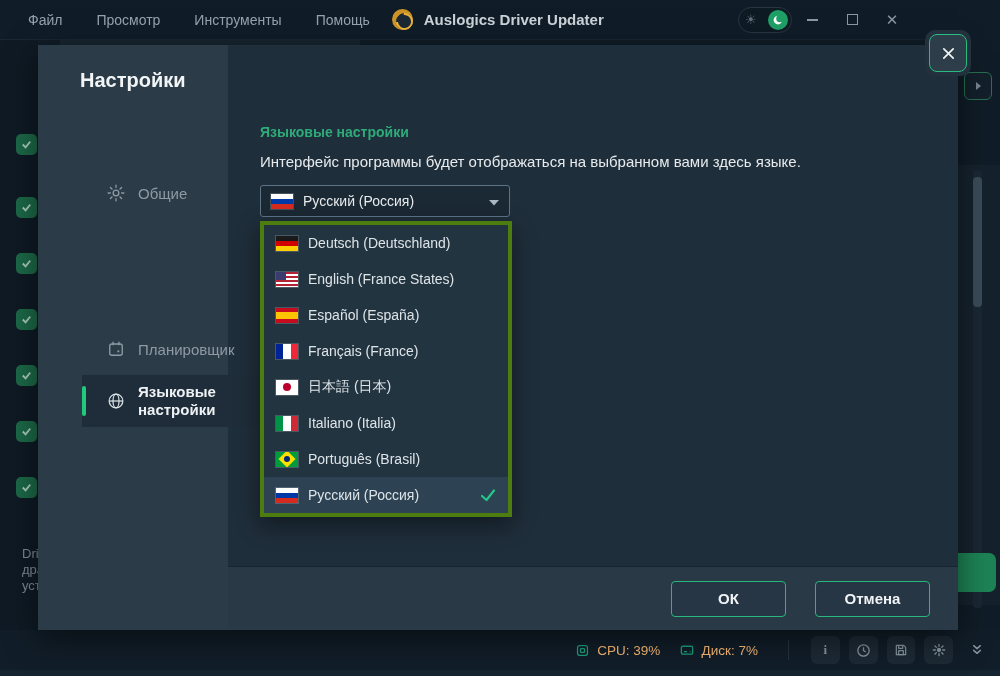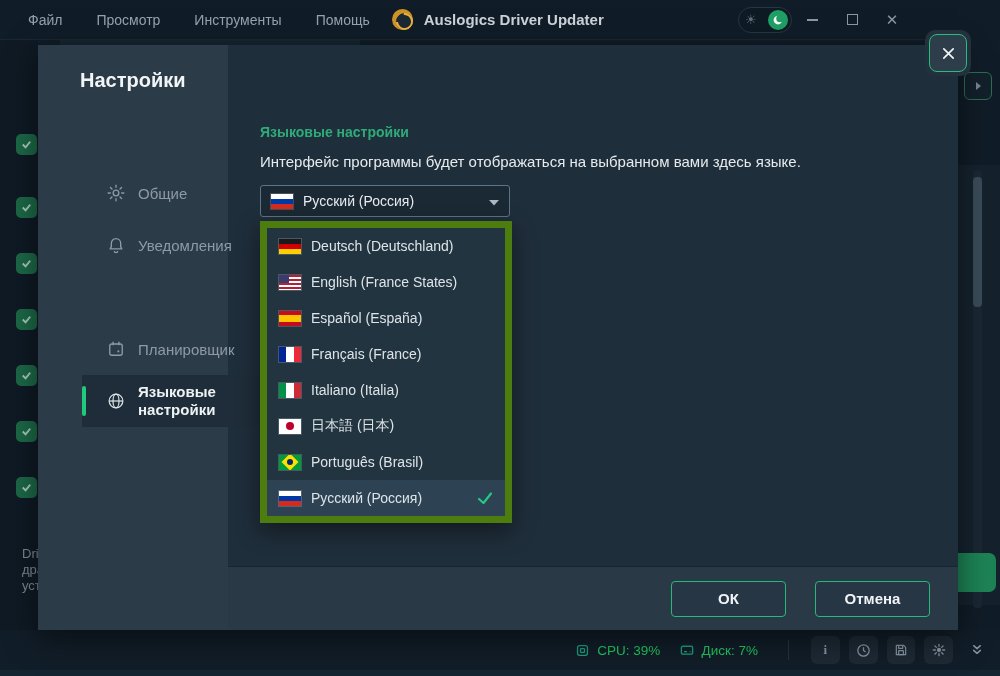--- a/index.html
+++ b/index.html
@@ -59,21 +59,21 @@
 
   .dlg-title { position:absolute; left:222px; top:79px; color:#2fab79; font-size:14px; font-weight:bold; }
   .dlg-desc { position:absolute; left:222px; top:108px; color:#e7ebed; font-size:15px; }
   .dlg-lang-label { position:absolute; left:222px; top:151px; color:#c3ccd2; font-size:13px; }
 
   .select-btn { position:absolute; left:222px; top:140px; width:250px; height:32px; background:#1b2934;
                 border:1px solid #5d7486; border-radius:3px; display:flex; align-items:center; padding:0 10px;
                 color:#e7ebed; font-size:14px; }
   .select-btn .caret { margin-left:auto; color:#a9b8c4; }
 
-  .dropdown { position:absolute; left:222px; top:176px; width:252px; background:#233441; border:7px solid #4d7c0f;
+  .dropdown { position:absolute; left:222px; top:176px; width:252px; background:#233441; border:4px solid #4d7c0f;
               box-shadow:0 8px 22px rgba(0,0,0,.45); z-index:12; }
   .dd-item { height:36px; display:flex; align-items:center; padding:0 12px; color:#dde4e8; font-size:14px; cursor:default; }
   .dd-item.selected { background:#2d4354; }
   .dd-check { margin-left:auto; display:flex; }
 
   .flag { width:22px; height:15px; margin-right:10px; flex:0 0 auto; position:relative; overflow:hidden;
           box-shadow:0 0 0 1px rgba(255,255,255,.18); }
   .flag[data-flag="de"] { background:linear-gradient(#1a1a1a 33%, #d00000 33%, #d00000 66%, #ffce00 66%); }
   .flag[data-flag="us"] { background:repeating-linear-gradient(#b22234 0 2px, #ffffff 2px 4px); }
   .flag[data-flag="us"]::after { content:""; position:absolute; left:0; top:0; width:10px; height:8px; background:#3c3b6e; }
@@ -95,21 +95,21 @@
   .dlg-btn + .dlg-btn { margin-left:29px; }
 
   .dlg-close { position:absolute; left:925px; top:30px; width:46px; height:46px; border-radius:10px;
                background:#22313d; z-index:15; display:flex; align-items:center; justify-content:center; }
   .dlg-close-inner { width:38px; height:38px; border-radius:8px; background:#2d3d4a; border:1.5px solid #28bd7f;
                display:flex; align-items:center; justify-content:center; color:#f2f5f6; }
 
   
   .statusbar { position:absolute; left:0; top:630px; width:1000px; height:40px; background:#111d28;
                display:flex; align-items:center; z-index:8; }
-  .sb-group { display:flex; align-items:center; color:#22c55e; font-size:13.5px; }
+  .sb-group { display:flex; align-items:center; color:#fdba74; font-size:13.5px; }
   .sb-group .sb-icon { display:flex; margin-right:6px; color:#1b9e7a; }
   .sb-sep { width:1px; height:20px; background:#25333f; margin:0 22px 0 30px; }
   .sb-btn { width:30px; height:28px; border-radius:6px; background:#1d2934; color:#8795a0;
             display:flex; align-items:center; justify-content:center; margin-right:9px; }
   .sb-btn.info-btn { font-weight:bold; font-size:13px; font-family:"Liberation Serif",serif; }
   .bottom-strip { position:absolute; left:0; top:670px; width:1000px; height:6px; background:#152431; }
 </style>
 </head>
 <body>
 
@@ -209,29 +209,20 @@
       <div class="side-item" style="top:122px">
         <span class="s-icon">
           <svg width="20" height="20" viewBox="0 0 24 24" fill="none" stroke="currentColor" stroke-width="1.6" stroke-linecap="round">
               <circle cx="12" cy="12" r="3.4"></circle>
               <path d="M12 2.6v2.6M12 18.8v2.6M2.6 12h2.6M18.8 12h2.6M5.3 5.3l1.9 1.9M16.8 16.8l1.9 1.9M18.7 5.3l-1.9 1.9M7.2 16.8l-1.9 1.9"></path>
             </svg>
         </span>
         <span>Общие</span>
       </div>
 
-      <div class="side-item" style="top:174px">
-        <span class="s-icon">
-          <svg width="20" height="20" viewBox="0 0 24 24" fill="none" stroke="currentColor" stroke-width="1.6" stroke-linejoin="round">
-              <path d="M12 4.4a5.6 5.6 0 0 0-5.6 5.6v4L5 16.6h14l-1.4-2.6v-4A5.6 5.6 0 0 0 12 4.4z"></path>
-              <path d="M10 19.2a2 2 0 0 0 4 0"></path>
-            </svg>
-        </span>
-        <span>Уведомления</span>
-      </div>
 
 
       <div class="side-item" style="top:278px">
         <span class="s-icon">
           <svg width="20" height="20" viewBox="0 0 24 24" fill="none" stroke="currentColor" stroke-width="1.6" stroke-linecap="round">
               <rect x="4.5" y="6" width="15" height="13.5" rx="2.5"></rect>
               <path d="M8.5 3.8v3M15.5 3.8v3"></path>
               <circle cx="14.8" cy="14.8" r="1.3" fill="currentColor" stroke="none"></circle>
             </svg>
         </span>
@@ -279,26 +270,26 @@
       </div>
       <div class="dd-item">
         <span class="flag" data-flag="es"></span>
         <span>Español (España)</span>
       </div>
       <div class="dd-item">
         <span class="flag" data-flag="fr"></span>
         <span>Français (France)</span>
       </div>
       <div class="dd-item">
+        <span class="flag" data-flag="jp"></span>
+        <span>日本語 (日本)</span>
+      </div>
+      <div class="dd-item">
         <span class="flag" data-flag="it"></span>
         <span>Italiano (Italia)</span>
-      </div>
-      <div class="dd-item">
-        <span class="flag" data-flag="jp"></span>
-        <span>日本語 (日本)</span>
       </div>
       <div class="dd-item">
         <span class="flag" data-flag="br"></span>
         <span>Português (Brasil)</span>
       </div>
       <div class="dd-item selected">
         <span class="flag" data-flag="ru"></span>
         <span>Русский (Россия)</span>
         <span class="dd-check">
           <svg width="16" height="14" viewBox="0 0 16 14">

